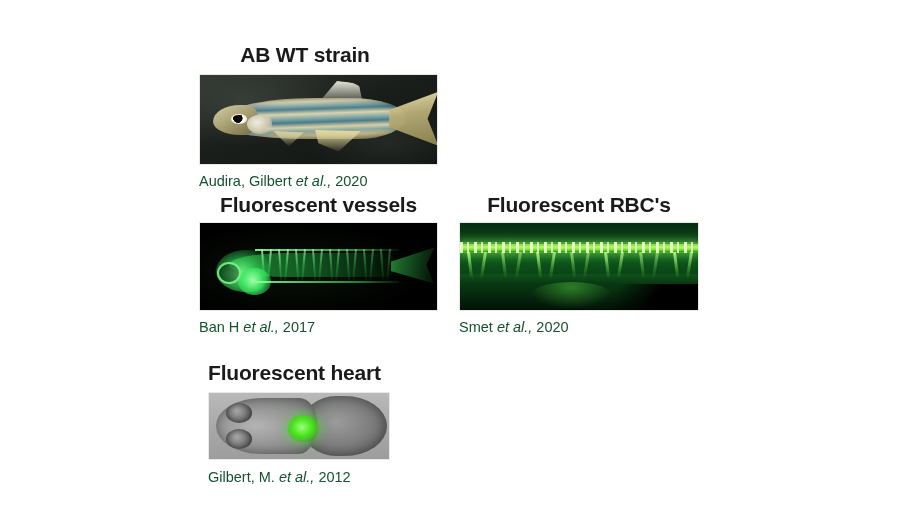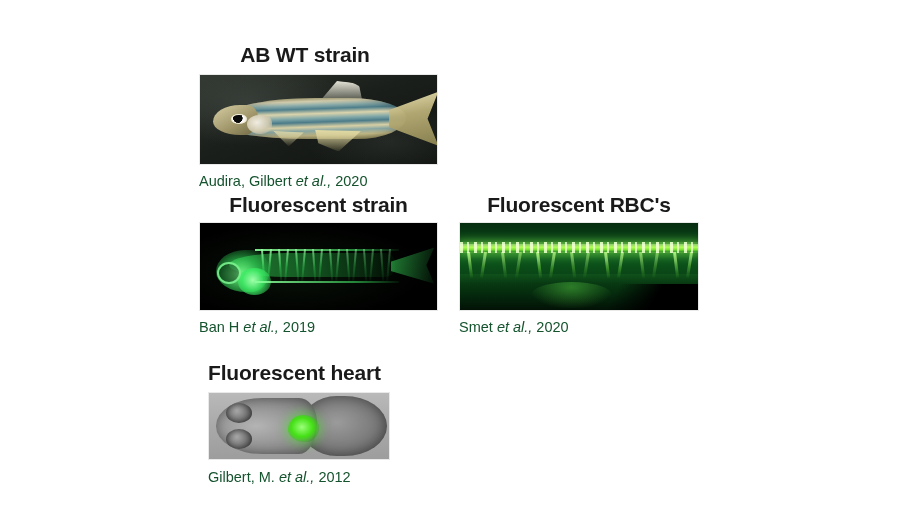--- a/index.html
+++ b/index.html
@@ -414,21 +414,21 @@
         <div class="tail"></div>
       </div>
     </div>
     <div class="panel-caption">
       <span>Audira, Gilbert </span><span class="ital">et al.,</span><span> 2020</span>
     </div>
   </div>
 
 
   <div class="panel" id="panel-vessels">
-    <div class="panel-title">Fluorescent strain</div>
+    <div class="panel-title">Fluorescent vessels</div>
     <div class="panel-photo bg-black">
       <div class="larva">
         <div class="trunk"></div>
         <div class="tailfin"></div>
         <div class="head-blob"></div>
         <div class="yolk"></div>
         <div class="eye-ring"></div>
         <div class="dorsal-line"></div>
         <div class="ventral-line"></div>
         <div class="seg-vessels" id="seg-vessels">
@@ -445,21 +445,21 @@
             <i style="left: 64%; transform: rotate(-4deg); opacity: 0.55;"></i>
             <i style="left: 70.3%; transform: rotate(5deg); opacity: 0.51;"></i>
             <i style="left: 76.6%; transform: rotate(-4deg); opacity: 0.47;"></i>
             <i style="left: 82.9%; transform: rotate(5deg); opacity: 0.43;"></i>
             <i style="left: 89.2%; transform: rotate(-4deg); opacity: 0.39;"></i>
             <i style="left: 95.5%; transform: rotate(5deg); opacity: 0.35;"></i>
           </div>
       </div>
     </div>
     <div class="panel-caption">
-      <span>Ban H </span><span class="ital">et al.,</span><span> 2019</span>
+      <span>Ban H </span><span class="ital">et al.,</span><span> 2017</span>
     </div>
   </div>
 
   <div class="panel" id="panel-rbc">
     <div class="panel-title">Fluorescent RBC's</div>
     <div class="panel-photo bg-green-dark">
       <div class="notochord"></div>
       <div class="yolk-ext"></div>
       <div id="isv-layer" style="position:absolute;left:0;top:0;width:100%;height:100%;">
           <span class="isv" style="left: 3%; transform: rotate(-7deg); opacity: 0.9;"></span>

